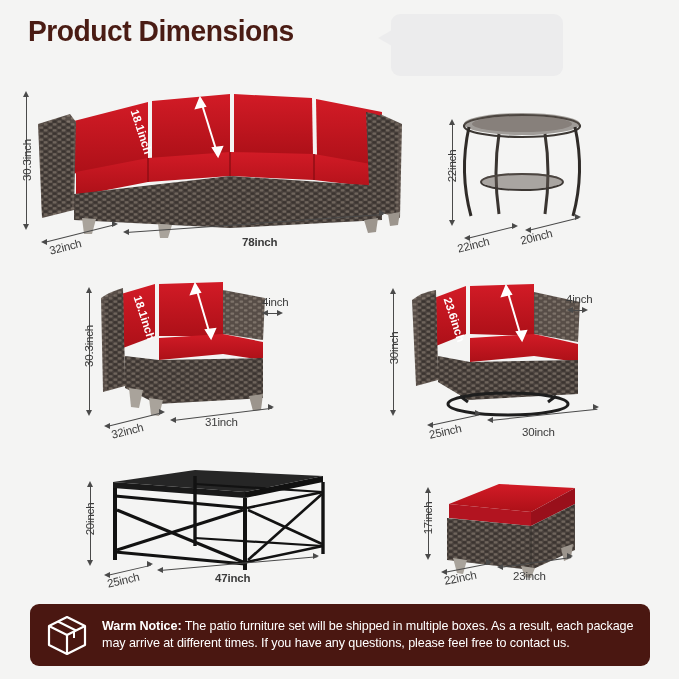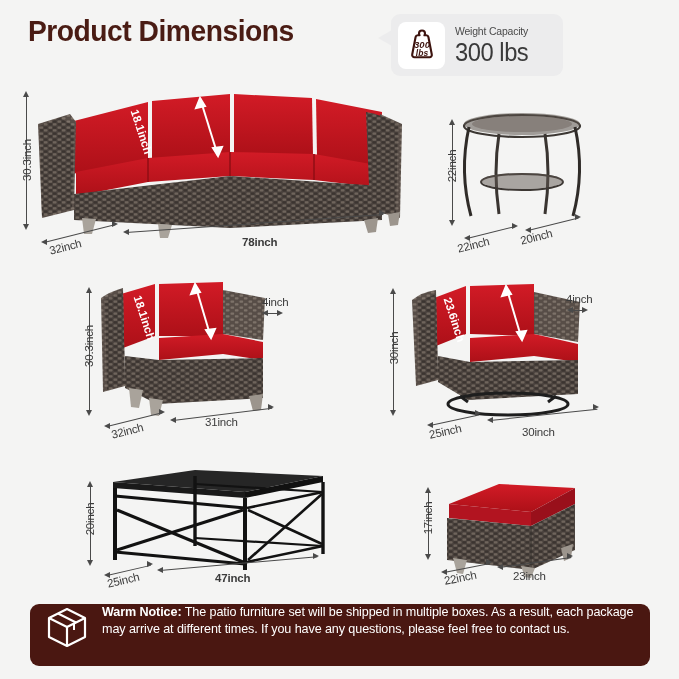--- a/index.html
+++ b/index.html
@@ -66,48 +66,37 @@
   .ar-left  { border-top: 3.5px solid transparent; border-bottom: 3.5px solid transparent; border-right: 6px solid #4a4a4a; }
   .ar-right { border-top: 3.5px solid transparent; border-bottom: 3.5px solid transparent; border-left: 6px solid #4a4a4a; }
 
   .prod { position: absolute; }
 
   
   .notice {
     position: absolute; left: 30px; top: 604px;
     width: 620px; height: 62px;
     background: #4a1711; border-radius: 9px;
-    display: flex; padding: 0 14px;
+    display: flex; align-items: center; padding: 0 14px;
   }
   .notice-text {
     color: #fff; font-size: 12.6px; line-height: 1.35; margin-left: 12px;
     letter-spacing: -0.1px;
   }
   .notice-text b { font-weight: bold; }
 </style>
 </head>
 <body>
 
 <div class="page">
 
   <div class="title">Product Dimensions</div>
 
   <div class="badge-tail"></div>
   <div class="badge">
-    <div class="badge-icon-box">
-      <svg width="40" height="40" viewBox="0 0 40 40">
-        <path d="M20 5.5a3 3 0 0 1 3 3 3 3 0 0 1-.6 1.8h1.9c1 0 1.9.7 2.1 1.7l3.4 17.5c.3 1.4-.8 2.7-2.2 2.7H12.4c-1.4 0-2.5-1.3-2.2-2.7l3.4-17.5c.2-1 1.1-1.7 2.1-1.7h1.9A3 3 0 0 1 17 8.5a3 3 0 0 1 3-3z" fill="none" stroke="#3d140f" stroke-width="2.1" stroke-linejoin="round"></path>
-        <text x="20" y="22.5" font-family="Liberation Sans, sans-serif" font-size="9.5" font-weight="bold" font-style="italic" fill="#3d140f" text-anchor="middle">300</text>
-        <text x="20" y="30.5" font-family="Liberation Sans, sans-serif" font-size="8.5" font-weight="bold" font-style="italic" fill="#3d140f" text-anchor="middle">lbs</text>
-      </svg>
-    </div>
-    <div class="badge-text">
-      <div class="badge-cap">Weight Capacity</div>
-      <div class="badge-val">300 lbs</div>
-    </div>
   </div>
 
   <div class="prod" style="left:30px; top:78px; width:375px; height:160px;">
     <svg width="375" height="160" viewBox="0 0 375 160">
       <defs>
         <pattern id="wk" width="9" height="6" patternUnits="userSpaceOnUse">
           <rect width="9" height="6" fill="#4a423d"></rect>
           <rect x="0.5" y="0.6" width="3.6" height="2.1" fill="#6f655c" rx="0.7"></rect>
           <rect x="4.9" y="3.3" width="3.6" height="2.1" fill="#6f655c" rx="0.7"></rect>
           <rect x="4.9" y="0.6" width="3.6" height="2.1" fill="#3b3430" rx="0.7"></rect>

